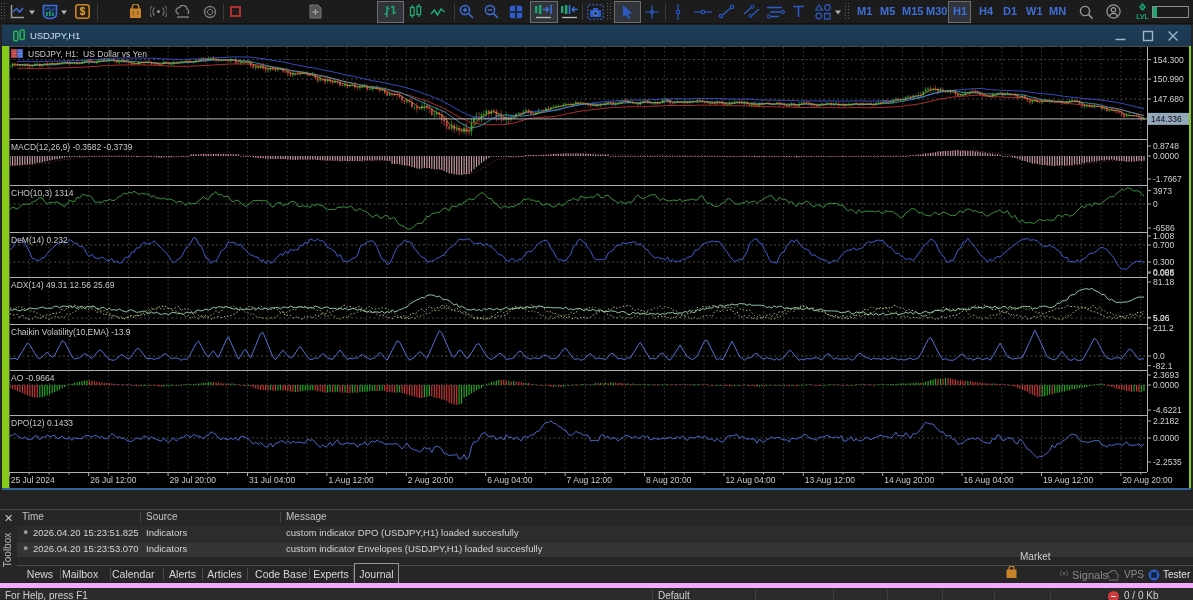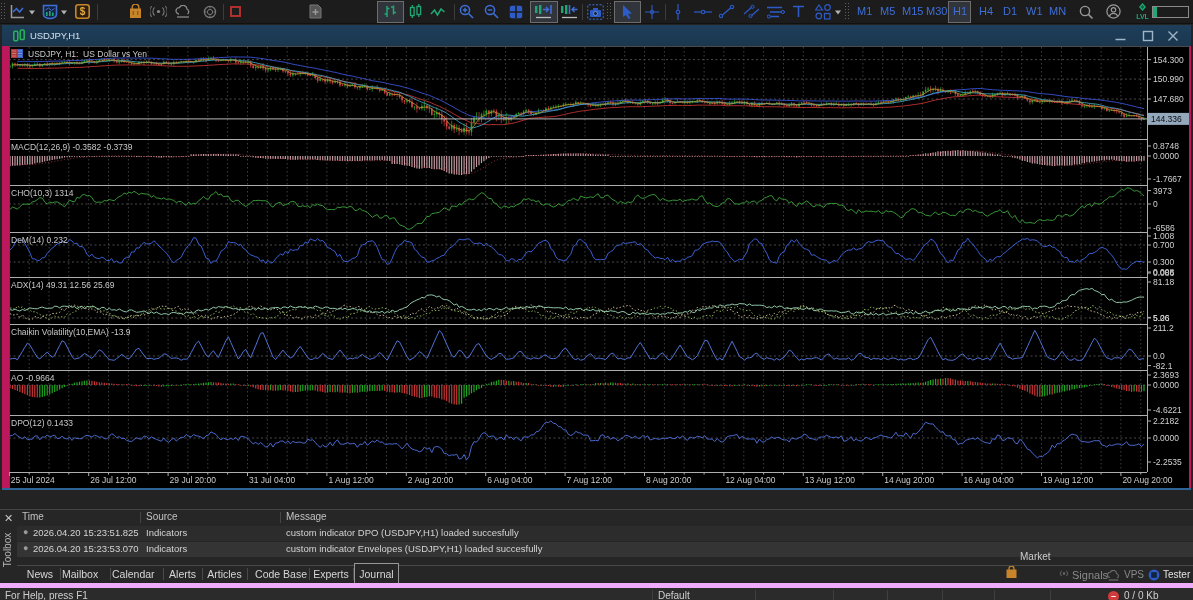--- a/index.html
+++ b/index.html
@@ -3,22 +3,22 @@
 *{margin:0;padding:0;box-sizing:border-box}
 html,body{width:1193px;height:600px;background:#232323;font-family:"Liberation Sans",sans-serif;overflow:hidden}
 .abs{position:absolute}
 #toolbar{position:absolute;left:0;top:0;width:1193px;height:24px;background:#1c1c1c;border-bottom:1px solid #111}
 .tbi{position:absolute;top:0;height:38px;display:flex;align-items:flex-end}
 .grip{position:absolute;top:3px;height:18px;width:5px;
  background:repeating-linear-gradient(to bottom,#5f5f5f 0 1px,transparent 1px 3px),repeating-linear-gradient(to bottom,#5f5f5f 0 1px,transparent 1px 3px);
  background-size:1px 100%,1px 100%;background-position:0 0,3px 0;background-repeat:no-repeat}
 .vsep{position:absolute;top:4px;height:16px;width:1px;background:#3c3c3c}
 .selbtn{position:absolute;top:1px;height:22px;border:1px solid #6d6d6d;background:#31343a}
-.tftxt{position:absolute;top:5px;font-size:11px;font-weight:normal;color:#3e6fd9}
-#win{position:absolute;left:2px;top:25px;width:1189px;height:465px;background:#be185d}
+.tftxt{position:absolute;top:5px;font-size:11px;font-weight:bold;color:#3e6fd9}
+#win{position:absolute;left:2px;top:25px;width:1189px;height:465px;background:#84cc16}
 #chartarea{position:absolute;left:7px;top:21px;width:1180px;height:442px;background:#000}
 #toolbox{position:absolute;left:0;top:509px;width:1193px;height:73px;background:#262626;border-top:1px solid #464646}
 #statusbar{position:absolute;left:0;top:583px;width:1193px;height:17px;background:#2b2b2b;border-top:5px solid #f0abfc;font-size:10px;color:#cfcfcf}
 .cell{position:absolute;top:2px;height:13px;border-left:1px solid #404040}
 text{font-family:"Liberation Sans",sans-serif}
 .tabtxt{font-size:10.5px;color:#d6d6d6}
 </style></head><body>
 <div id="toolbar">
 <div class="grip" style="left:1px"></div>
 <svg class="abs" style="left:10px;top:4px" width="15" height="15" viewBox="0 0 15 15">

